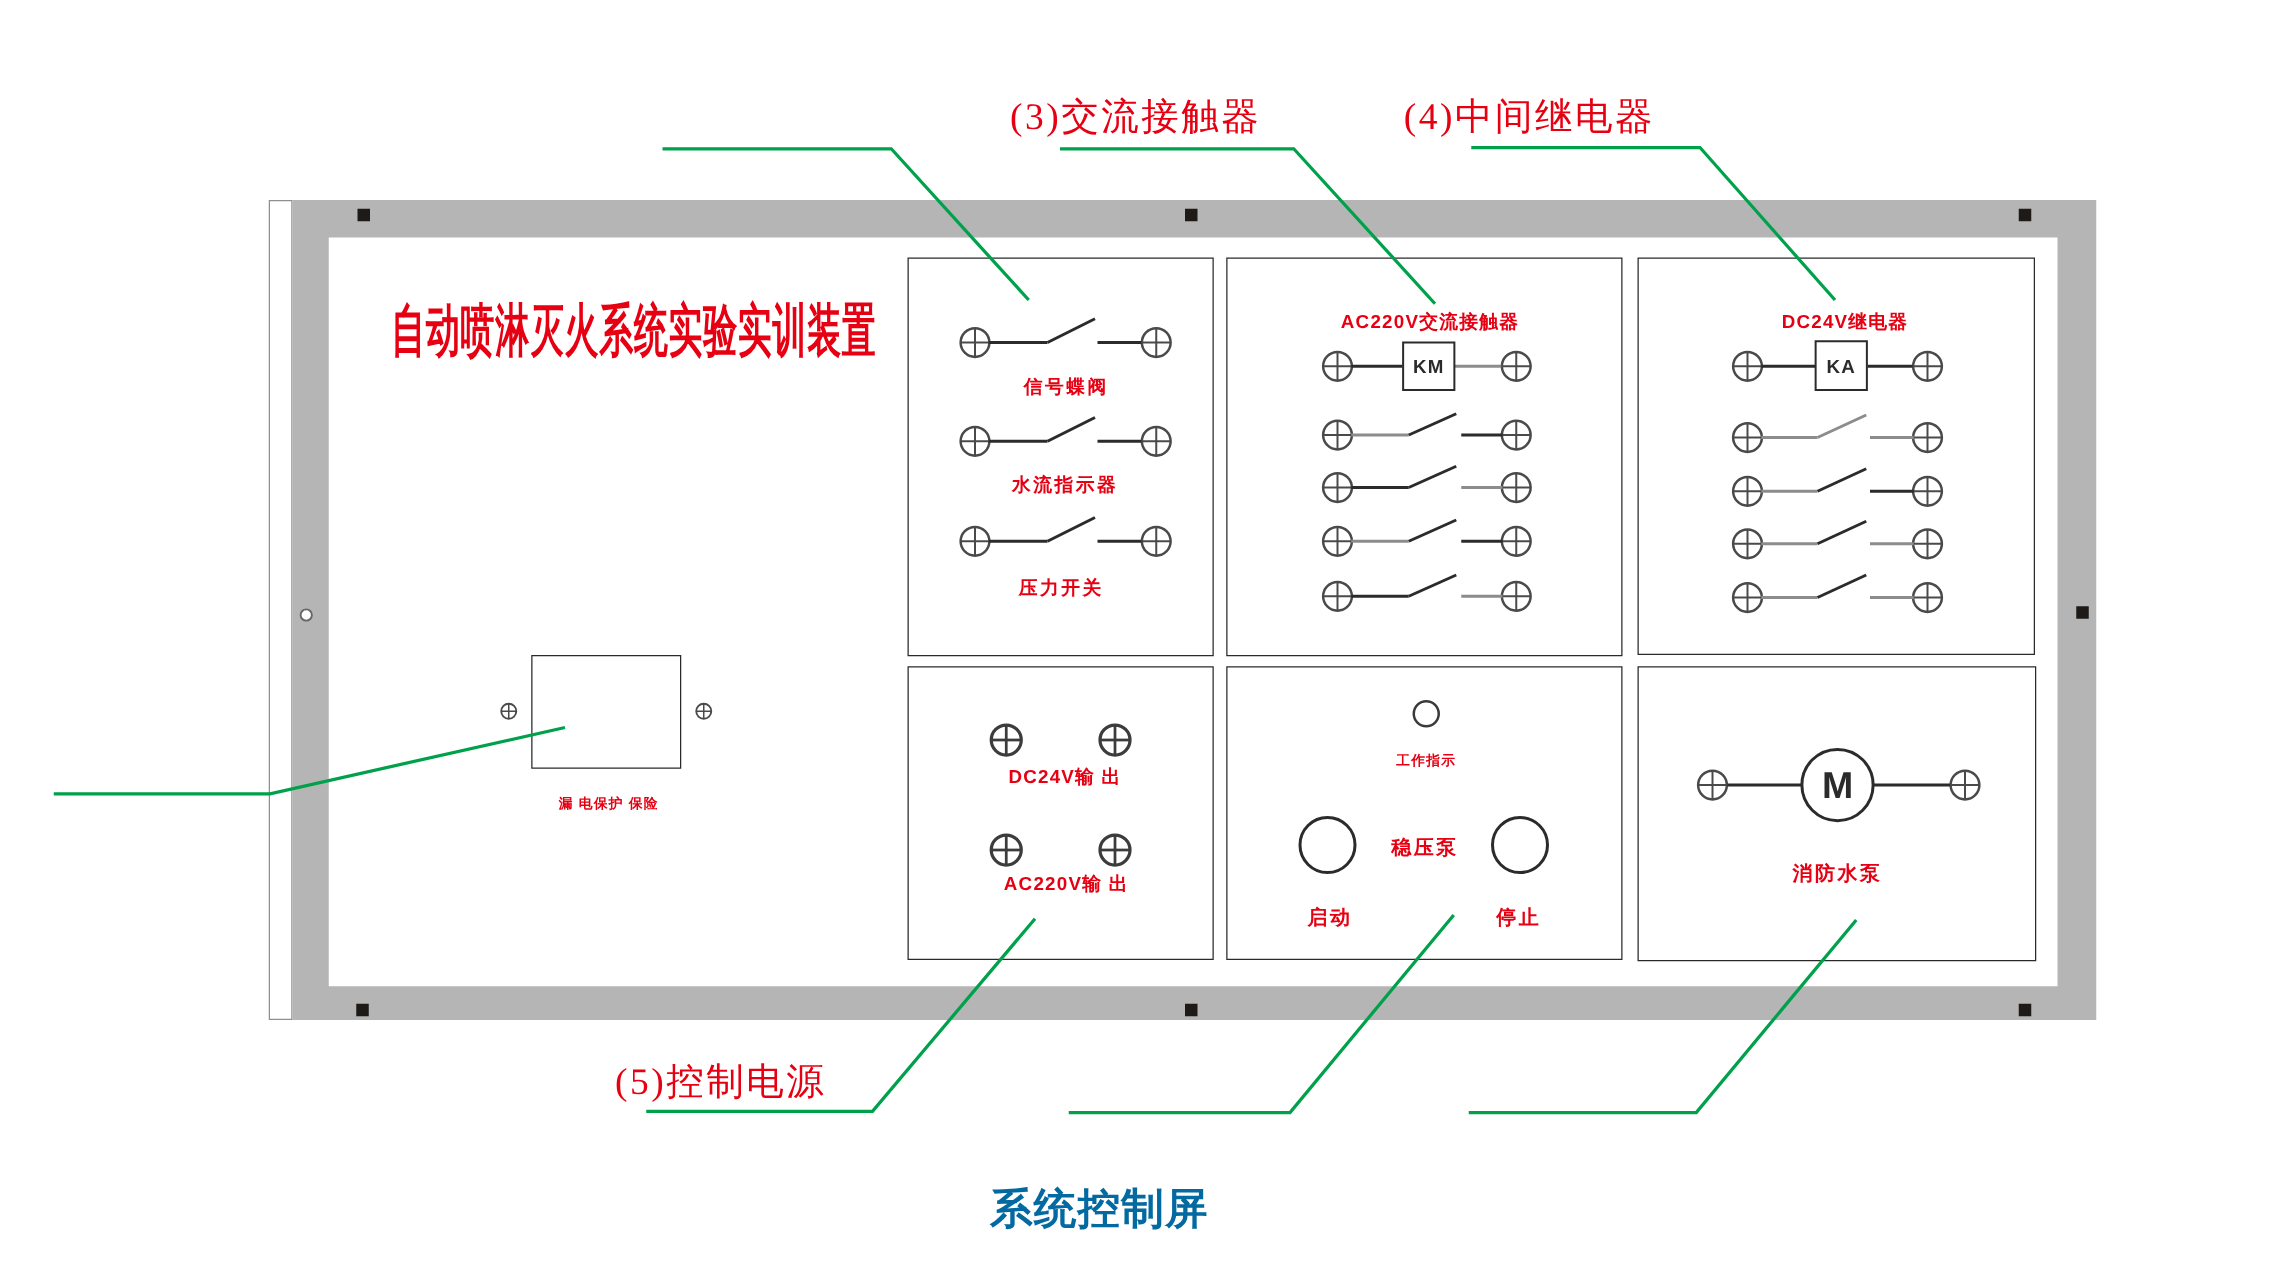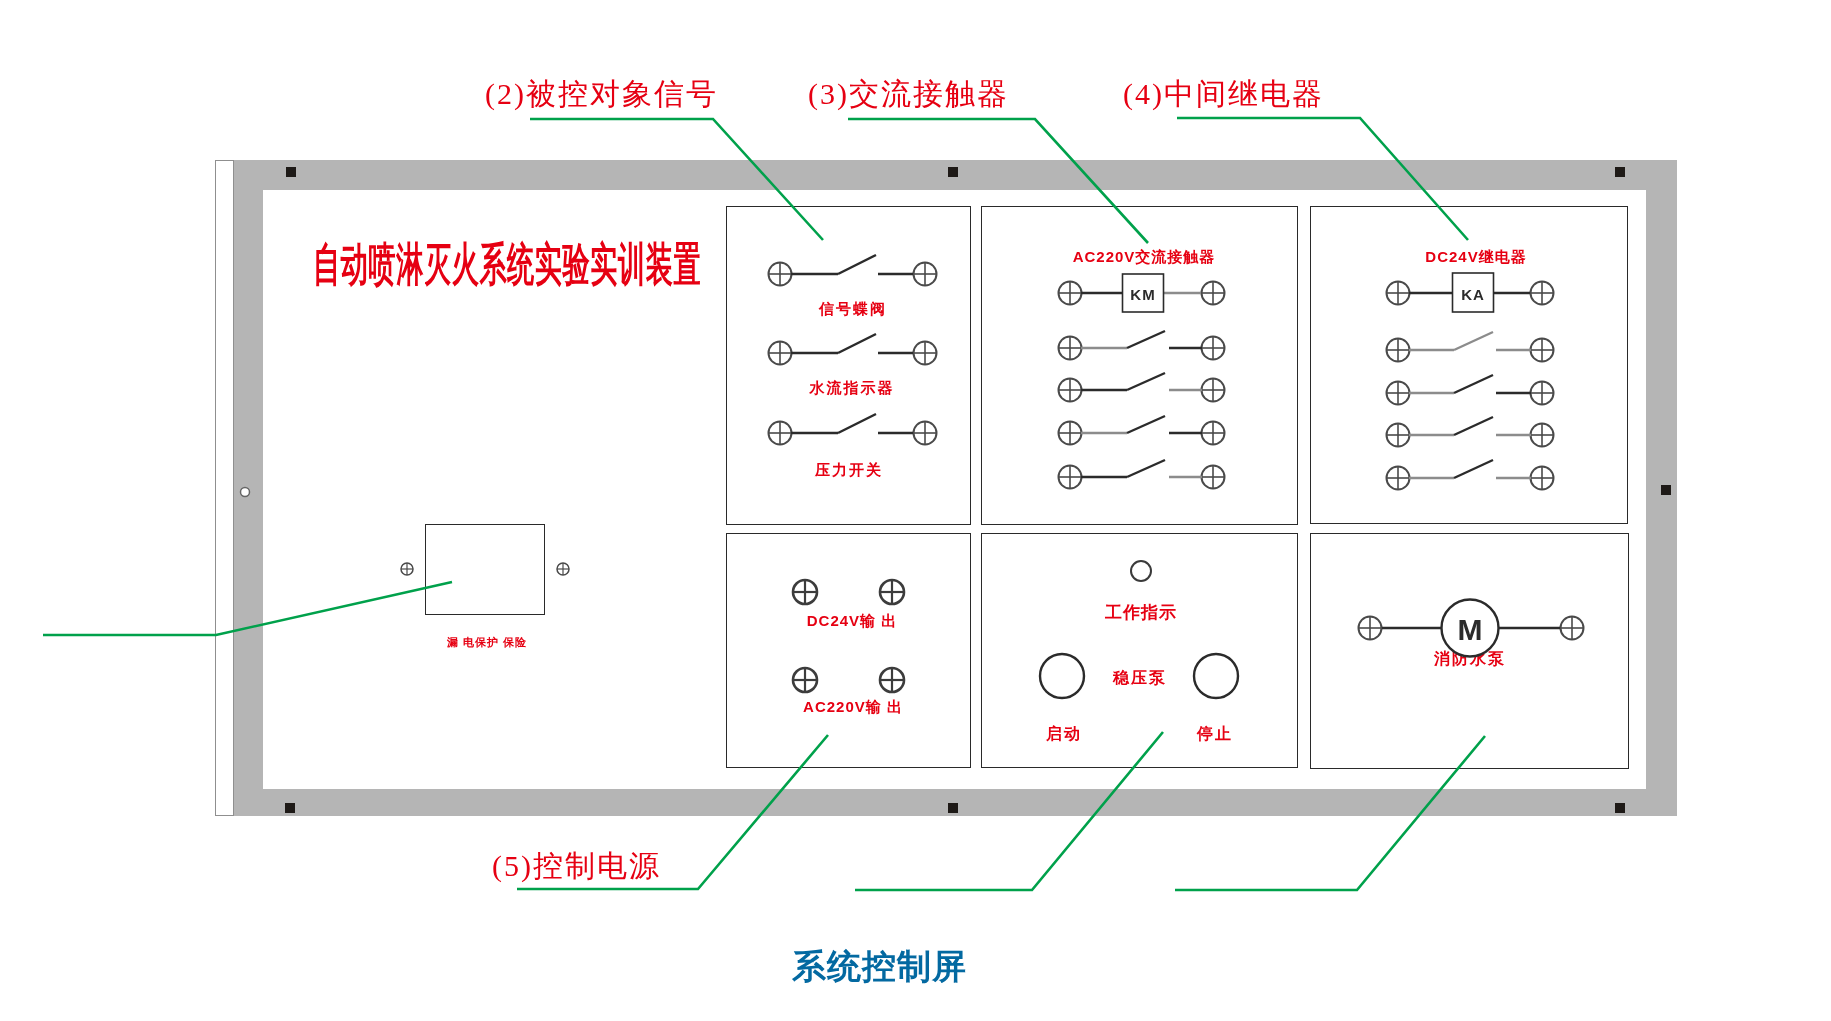--- a/index.html
+++ b/index.html
@@ -13,21 +13,21 @@
   .gray-frame{left:234px;top:160px;width:1443px;height:656px;background:#b5b5b5;}
   .inner-face{left:263px;top:190px;width:1383px;height:599px;background:#fff;}
   .screw{width:10px;height:10px;background:#1e1a17;}
   
   .panel{border:1.5px solid #2a2a2a;background:#fff;box-sizing:border-box;}
   
   .callout{color:#e60012;font-family:"Liberation Serif",serif;font-size:30px;letter-spacing:2px;white-space:nowrap;line-height:34px;}
   .main-title{color:#e60012;font-weight:bold;font-size:46px;line-height:52px;letter-spacing:1px;white-space:nowrap;
               transform:scaleX(0.59);transform-origin:left top;}
   .plabel{color:#e60012;font-weight:bold;font-size:15px;letter-spacing:2px;white-space:nowrap;transform:translateX(-50%);}
-  .plabel-sm{font-size:17px;letter-spacing:1px;}
+  .plabel-sm{font-size:11px;letter-spacing:1px;}
   .plabel-md{font-size:16px;}
   .caption{color:#0369a1;font-weight:bold;font-size:34px;letter-spacing:1px;white-space:nowrap;}
   svg{position:absolute;left:0;top:0;pointer-events:none;}
   svg .clickable{pointer-events:auto;cursor:pointer;}
 </style>
 </head>
 <body>
 
 <div id="stage">
 
@@ -63,23 +63,22 @@
   <div class="abs plabel" style="left:1476px;top:248px;letter-spacing:1px;">DC24V继电器</div>
 
   <div class="abs plabel" style="left:852px;top:612px;letter-spacing:1px;">DC24V输 出</div>
   <div class="abs plabel" style="left:853px;top:698px;letter-spacing:1px;">AC220V输 出</div>
 
   <div class="abs plabel plabel-sm" style="left:1141px;top:601px;">工作指示</div>
   <div class="abs plabel plabel-md" style="left:1140px;top:668px;">稳压泵</div>
   <div class="abs plabel plabel-md" style="left:1064px;top:724px;">启动</div>
   <div class="abs plabel plabel-md" style="left:1215px;top:724px;">停止</div>
 
-  <div class="abs plabel plabel-md" style="left:1470px;top:649px;">消防水泵</div>
-
-  <div class="abs callout" style="left:485px;top:77px;">(2)被控对象信号</div>
+  <div class="abs plabel plabel-md" style="left:1470px;top:689px;">消防水泵</div>
+
   <div class="abs callout" style="left:786px;top:77px;margin-left:22px;">(3)交流接触器</div>
   <div class="abs callout" style="left:1123px;top:77px;">(4)中间继电器</div>
   <div class="abs callout" style="left:492px;top:849px;">(5)控制电源</div>
 
   <div class="abs caption" style="left:792px;top:944px;">系统控制屏</div>
 
   <svg width="1831" height="1021" viewBox="0 0 1831 1021">
     <defs>
       <g id="term">
         <circle r="11.5" fill="#fff" stroke="#4a4a4a" stroke-width="2"></circle>

